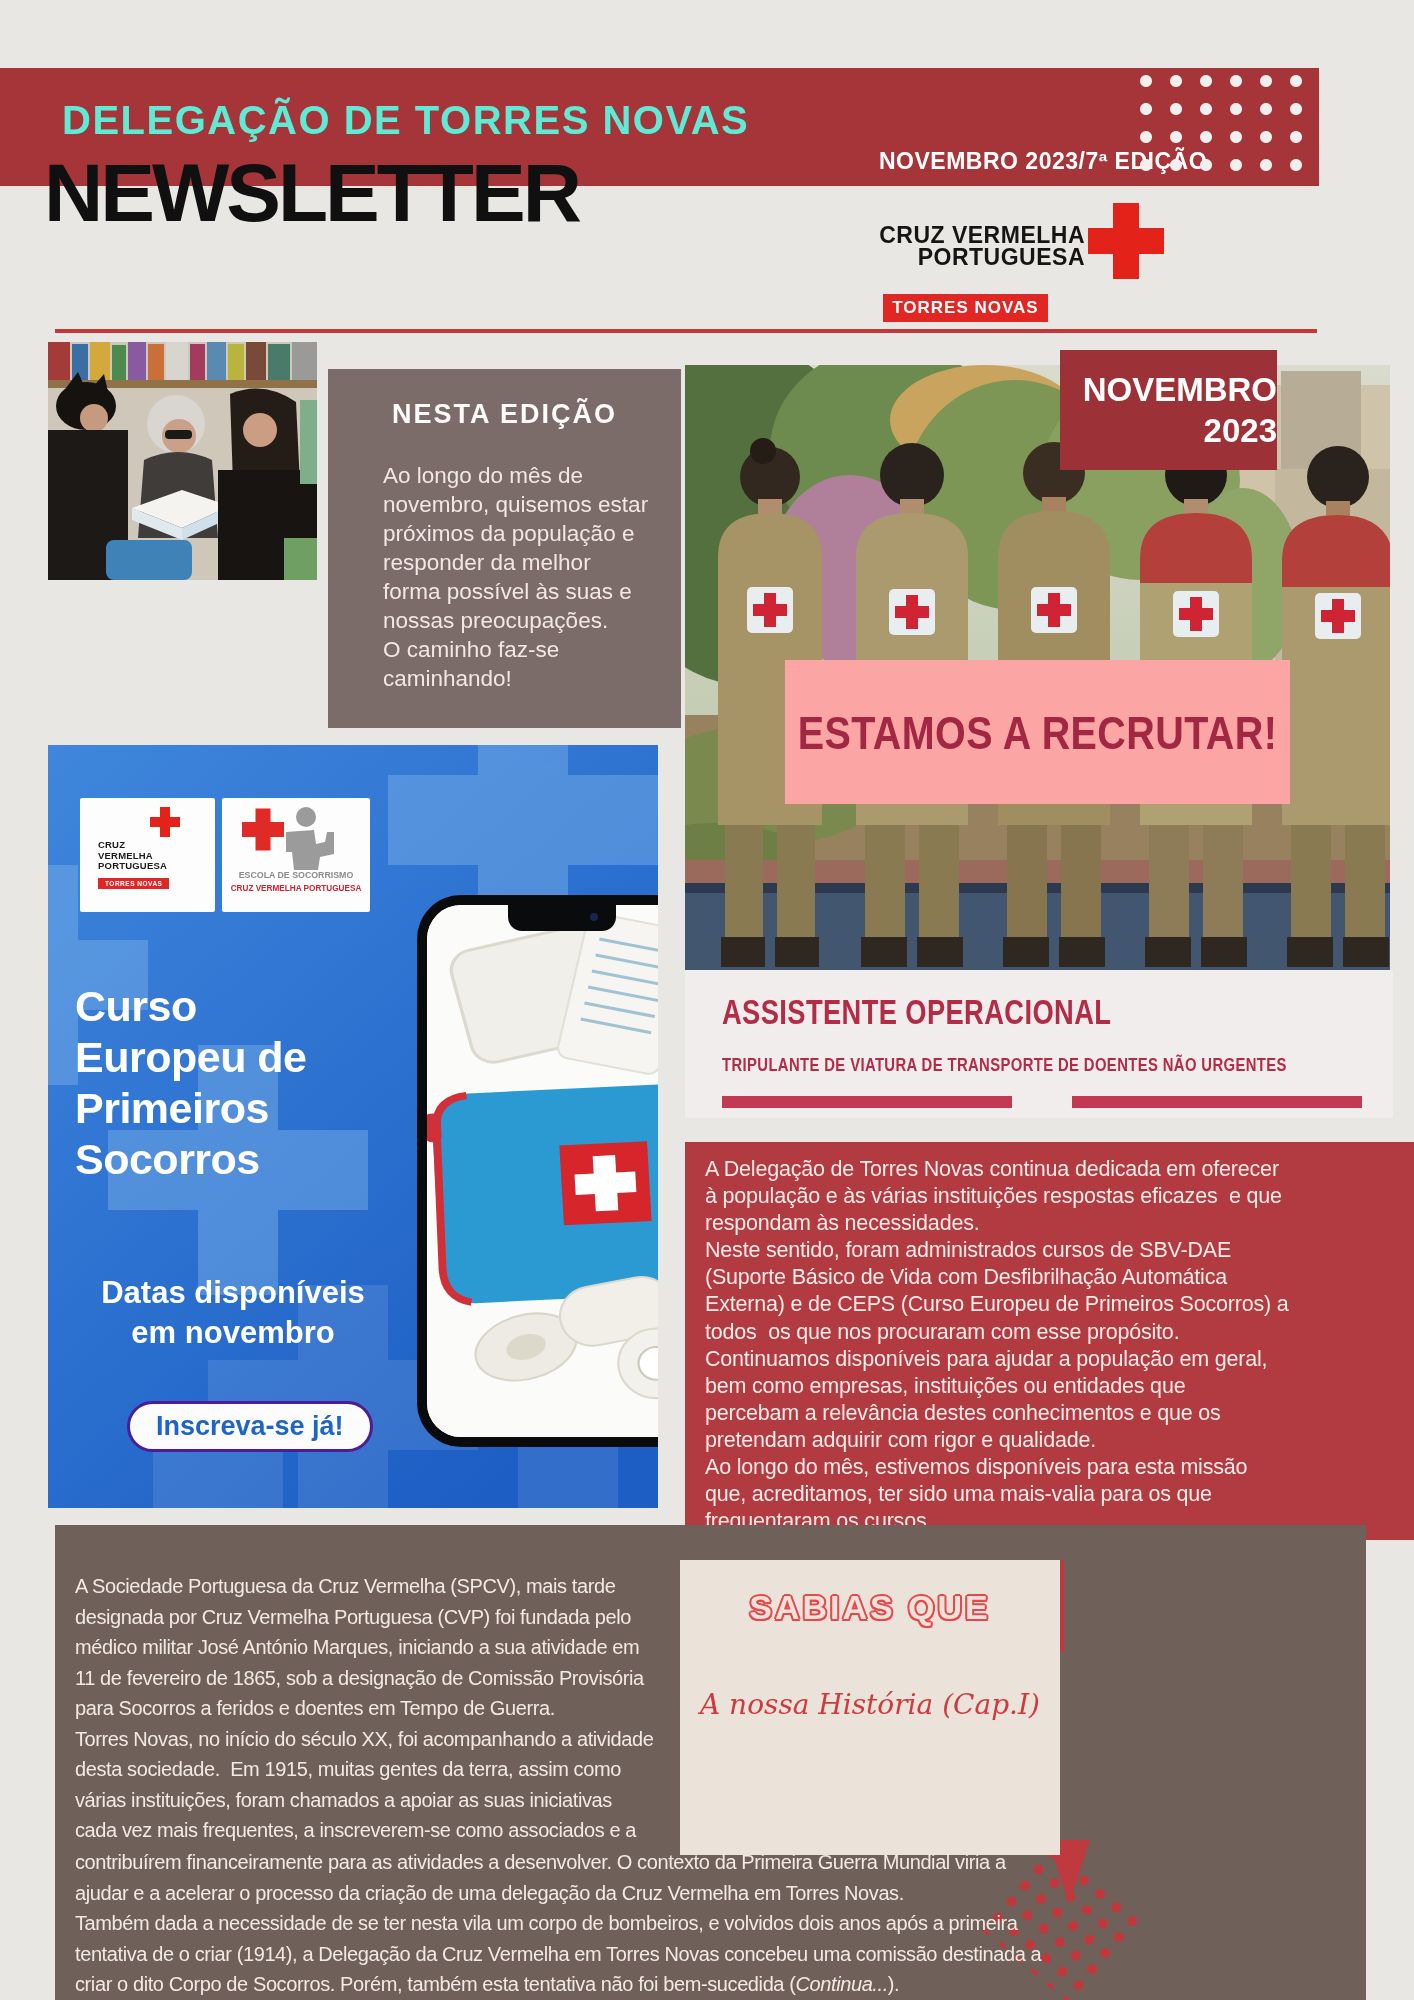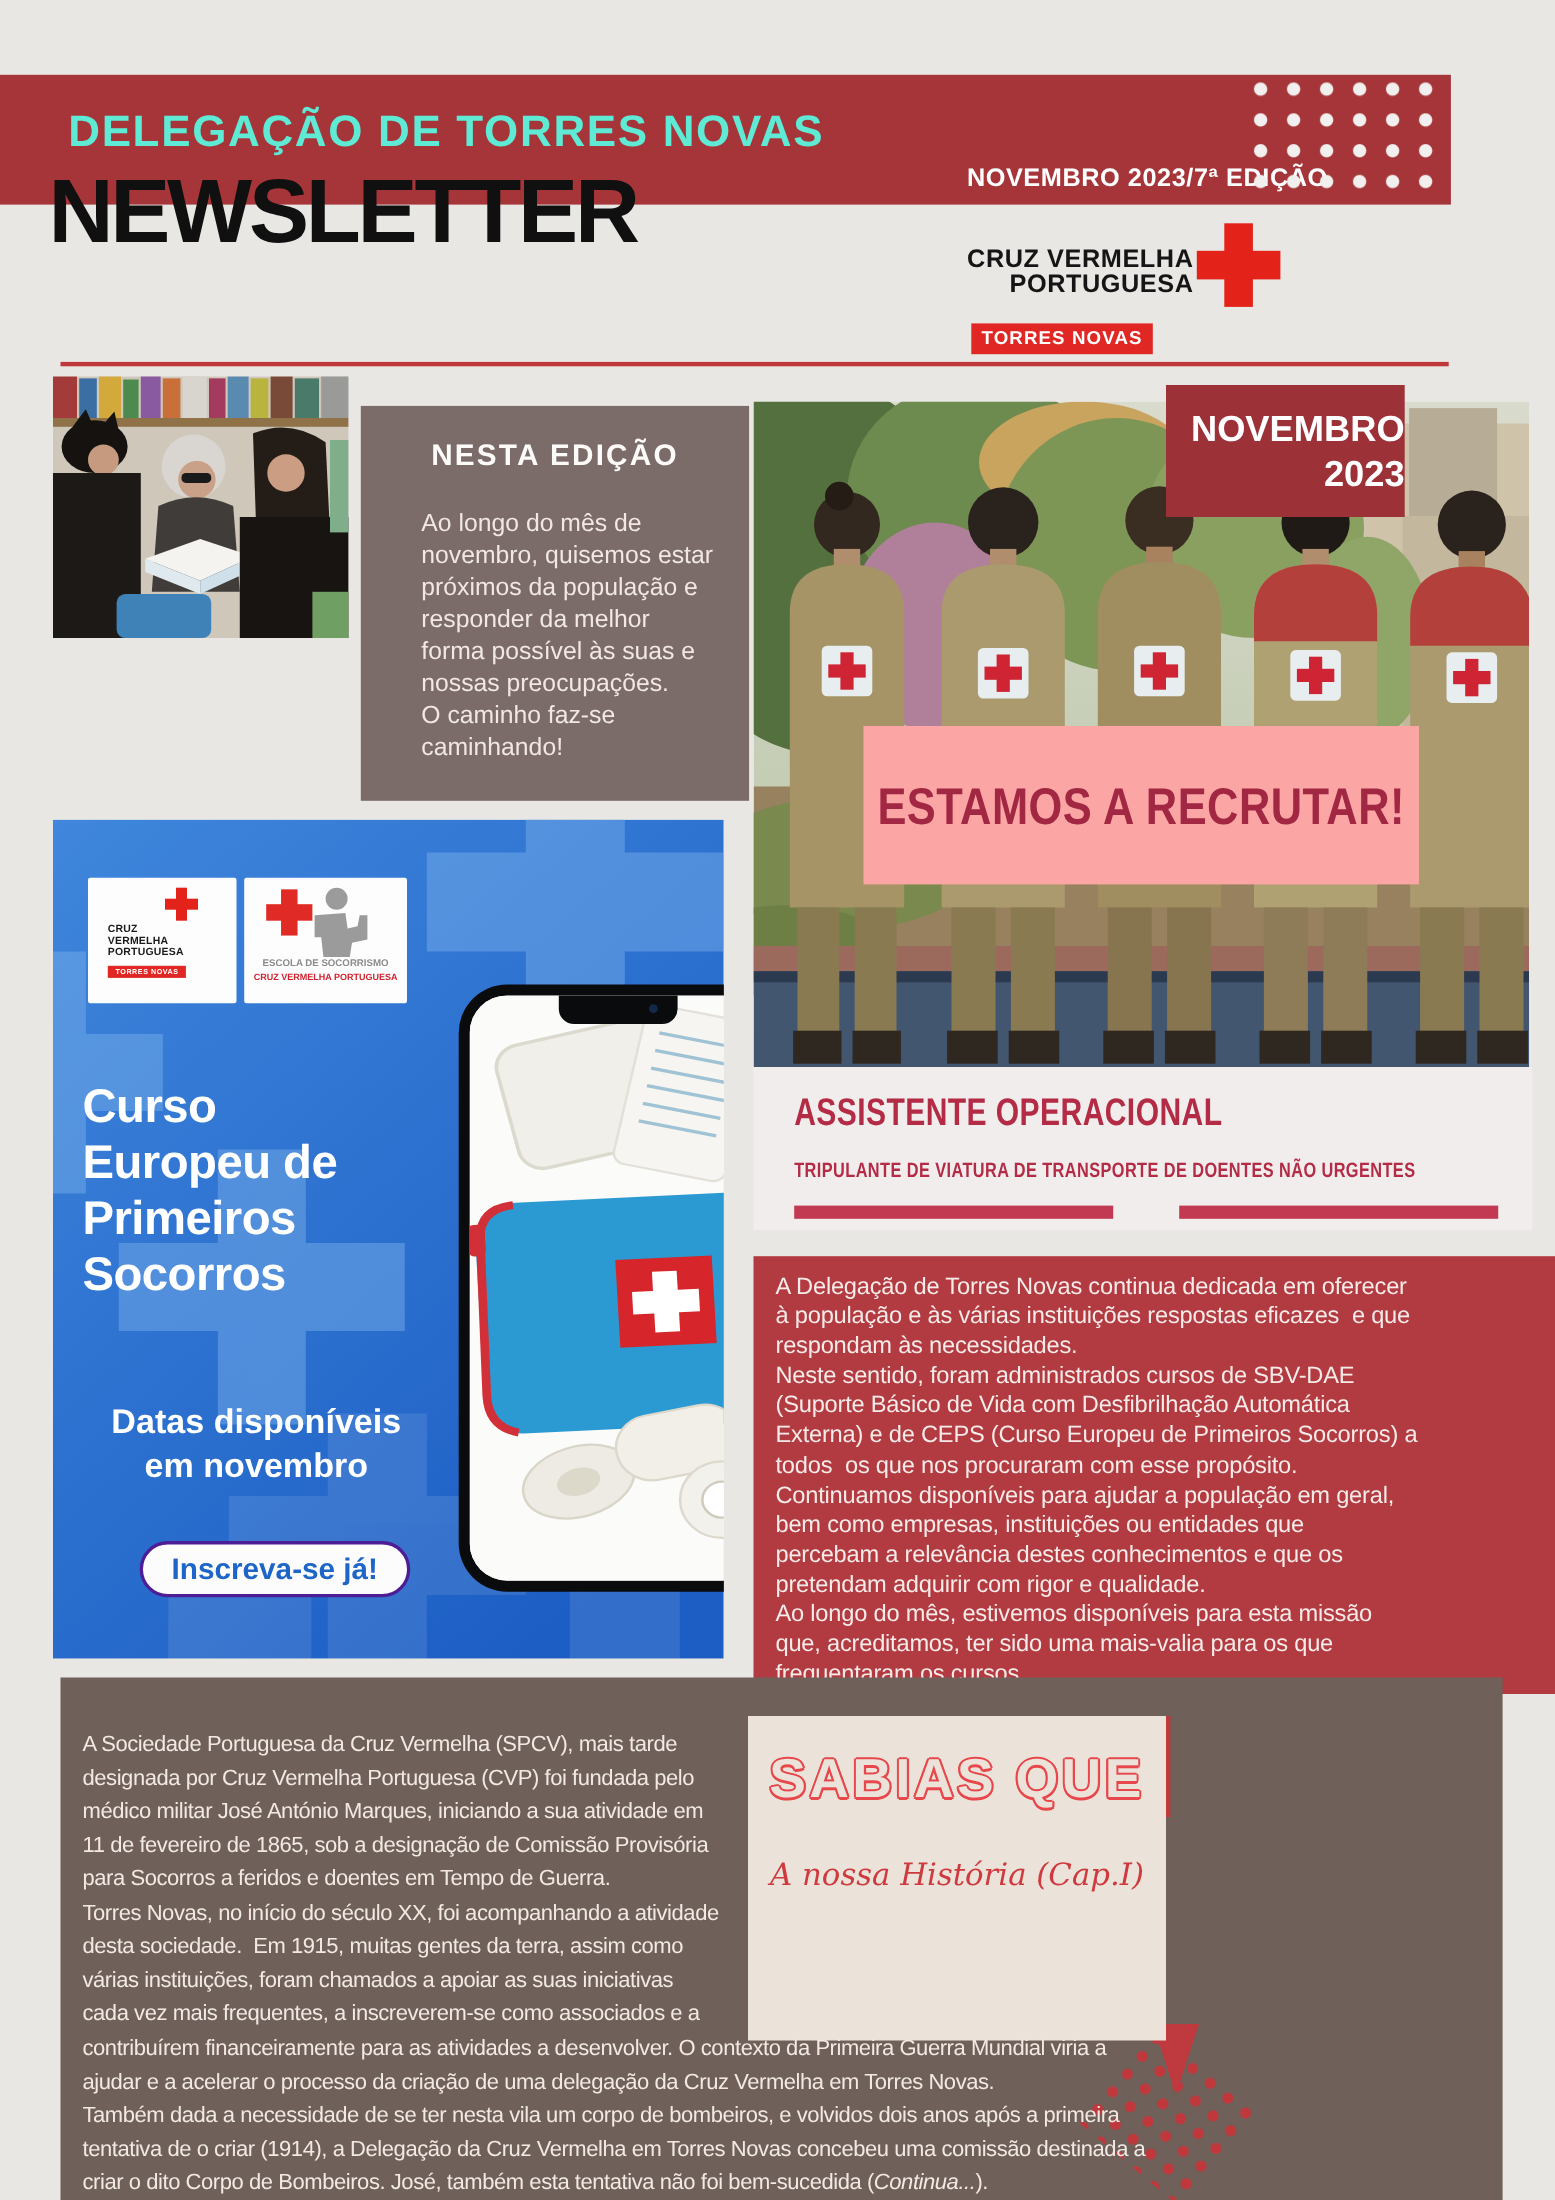--- a/index.html
+++ b/index.html
@@ -73,21 +73,21 @@
   .dates { position:absolute; left:10px; top:528px; width:350px; text-align:center; color:#fff; font-size:31px; font-weight:800; line-height:40px; white-space:pre; }
   .cta { position:absolute; left:79px; top:656px; background:#fcfcfc; color:#1d66c8; font-size:27px; font-weight:800; padding:7px 26px; border:3px solid #4c1d95; border-radius:28px; white-space:nowrap; cursor:pointer; }
 
   
   .bottom-section { position:absolute; left:55px; top:1525px; width:1311px; height:475px; background:#6f6059; }
   .hist-col { position:absolute; left:20px; top:46px; color:#f3e9e4; font-size:20px; letter-spacing:-.4px; line-height:30.5px; white-space:pre; }
   .hist-wide { position:absolute; left:20px; top:322px; color:#f3e9e4; font-size:20px; letter-spacing:-.4px; line-height:30.5px; white-space:pre; }
   .hist-last { position:absolute; left:20px; top:444px; color:#f3e9e4; font-size:20px; letter-spacing:-.4px; line-height:30.5px; white-space:pre; }
   .hist-last .it { font-style:italic; }
   .sabias-card { position:absolute; left:625px; top:35px; width:380px; height:295px; background:#ebe2d9; }
-  .sabias-title { position:absolute; left:0; top:28px; width:100%; text-align:center; font-size:50px; font-weight:800; letter-spacing:3px; color:#ebe2d9;
+  .sabias-title { position:absolute; left:0; top:28px; width:100%; text-align:center; font-size:34px; font-weight:800; letter-spacing:3px; color:#ebe2d9;
     text-shadow:-2px 0 #e8474b,2px 0 #e8474b,0 -2px #e8474b,0 2px #e8474b,-1.5px -1.5px #e8474b,1.5px 1.5px #e8474b,-1.5px 1.5px #e8474b,1.5px -1.5px #e8474b; }
   .sabias-sub { position:absolute; left:0; top:128px; width:100%; text-align:center; font-family:"DejaVu Serif","Liberation Serif",serif; font-style:italic; font-size:28px; color:#cf3a3f; }
   .card-redline { position:absolute; right:-4px; top:0; width:4px; height:92px; background:#c0383c; }
   .red-triangle { position:absolute; left:993px; top:315px; width:0; height:0; border-left:21px solid transparent; border-right:21px solid transparent; border-top:64px solid #bf3a3e; }
   .red-dots { position:absolute; left:947px; top:345px; width:118px; height:110px; transform:rotate(40deg);
     background-image:radial-gradient(circle at 6px 6px,#c0383c 4.5px,rgba(0,0,0,0) 5.5px); background-size:21px 21px; }
 </style>
 </head>
 <body>
 
@@ -404,16 +404,16 @@
 11 de fevereiro de 1865, sob a designação de Comissão Provisória
 para Socorros a feridos e doentes em Tempo de Guerra.
 Torres Novas, no início do século XX, foi acompanhando a atividade
 desta sociedade.  Em 1915, muitas gentes da terra, assim como
 várias instituições, foram chamados a apoiar as suas iniciativas
 cada vez mais frequentes, a inscreverem-se como associados e a</div>
     <div class="hist-wide">contribuírem financeiramente para as atividades a desenvolver. O contexto da Primeira Guerra Mundial viria a
 ajudar e a acelerar o processo da criação de uma delegação da Cruz Vermelha em Torres Novas.
 Também dada a necessidade de se ter nesta vila um corpo de bombeiros, e volvidos dois anos após a primeira
 tentativa de o criar (1914), a Delegação da Cruz Vermelha em Torres Novas concebeu uma comissão destinada a</div>
-    <div class="hist-last"><span>criar o dito Corpo de Bombeiros. José, também esta tentativa não foi bem-sucedida (</span><span class="it">Continua...</span><span>).</span></div>
+    <div class="hist-last"><span>criar o dito Corpo de Socorros. Porém, também esta tentativa não foi bem-sucedida (</span><span class="it">Continua...</span><span>).</span></div>
   </section>
 
 </div>
 
 </body></html>

